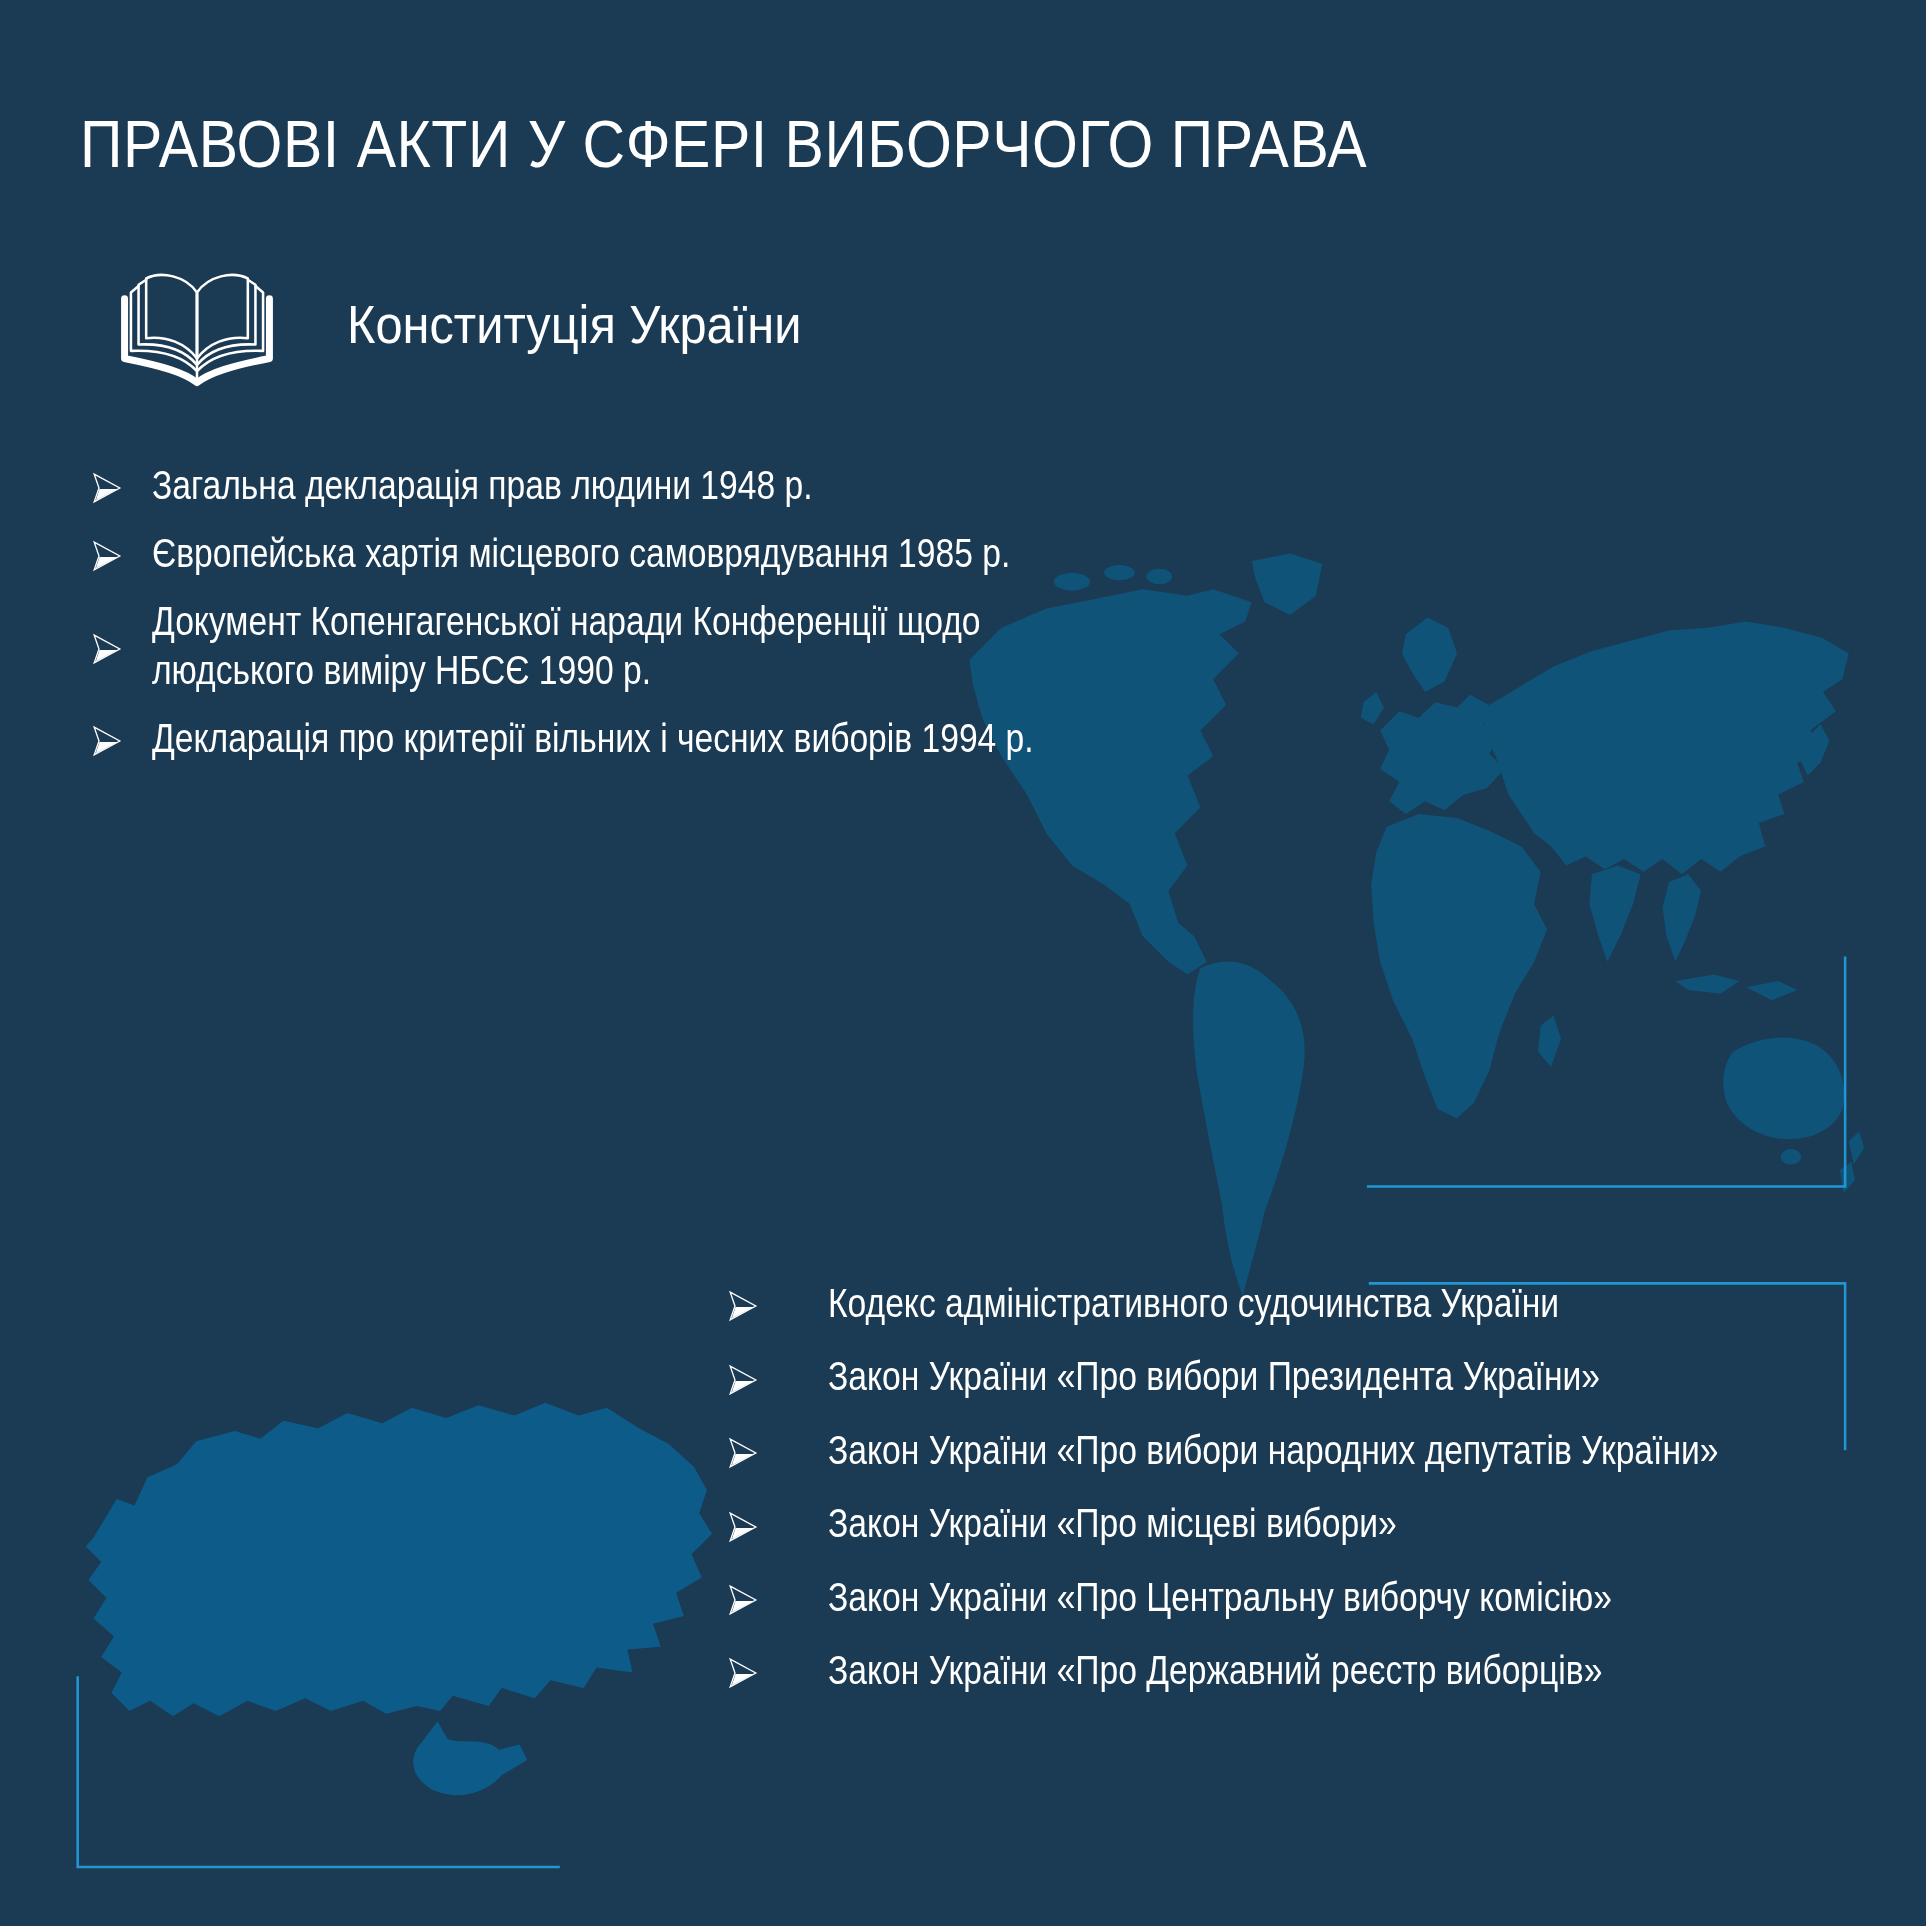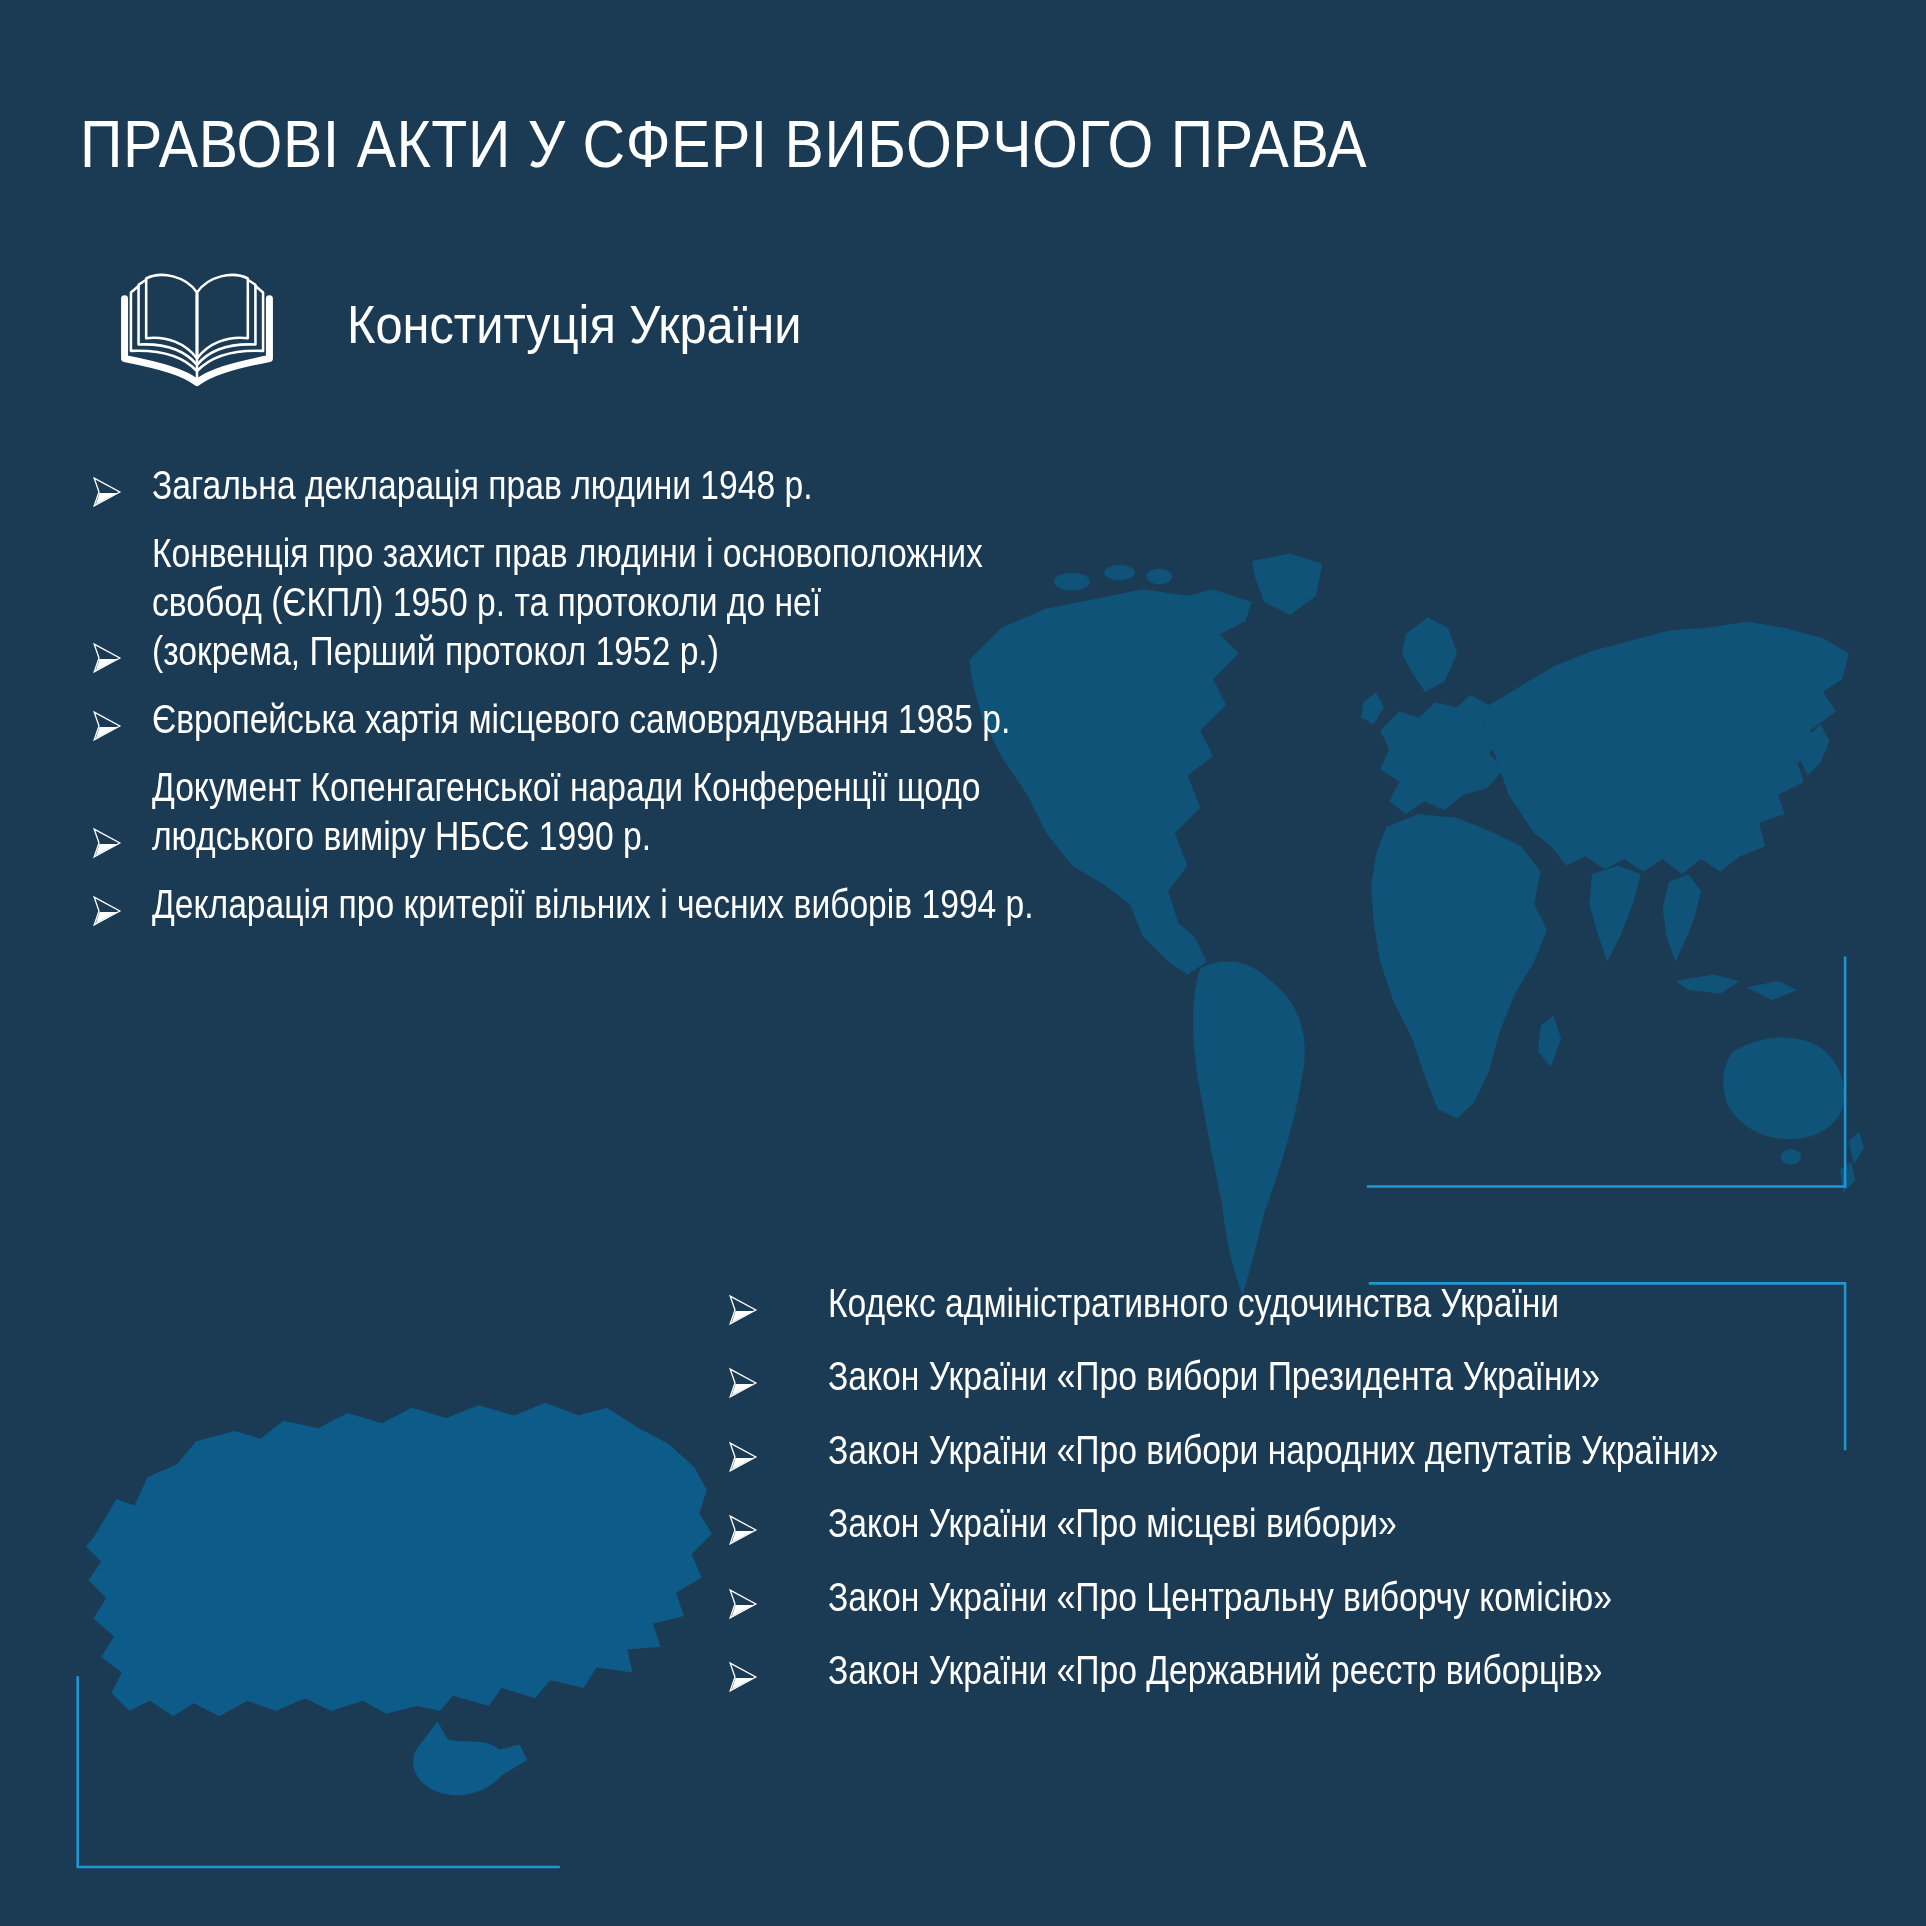--- a/index.html
+++ b/index.html
@@ -35,21 +35,21 @@
   .book-icon .ln{fill:none;stroke:#fff;stroke-width:4;stroke-linecap:round;stroke-linejoin:round;}
   .book-icon .thick{fill:none;stroke:#fff;stroke-width:11;stroke-linecap:round;stroke-linejoin:round;}
   .const-label{
     left:347px;top:297px;z-index:3;
     font-size:53px;line-height:56px;white-space:nowrap;
     transform:scaleX(0.92);transform-origin:left top;
   }
 
   
   .list{z-index:3;position:absolute;}
-  .list .item{display:flex;align-items:flex-end;}
+  .list .item{display:flex;align-items:center;}
   .list.left-list{left:91px;top:461px;}
   .list.left-list .item{margin-bottom:19px;}
   .list.right-list{left:727px;top:1279px;}
   .list.right-list .item{margin-bottom:24.4px;gap:40px;}
   .bullet{width:32px;height:36px;flex:0 0 32px;margin-top:5.8px;margin-right:29px;}
   .bullet .outline{fill:none;stroke:#fff;stroke-width:2.5;stroke-linejoin:miter;}
   .bullet .half{fill:#fff;}
   .lines{
     font-size:41px;line-height:49px;white-space:nowrap;
     transform:scaleX(0.82);transform-origin:left top;
@@ -117,31 +117,20 @@
     <div class="lines">
           <div class="line">Загальна декларація прав людини 1948 р.</div>
         </div>
   </div>
       <div class="item">
     <svg class="bullet" viewBox="0 0 60 64">
       <polygon class="outline" points="6,6 54,32 6,58 15,32"></polygon>
       <polygon class="half" points="16,34 50,34 9,55"></polygon>
     </svg>
     <div class="lines">
-          <div class="line">Конвенція про захист прав людини і основоположних</div>
-          <div class="line">свобод (ЄКПЛ) 1950 р. та протоколи до неї</div>
-          <div class="line">(зокрема, Перший протокол 1952 р.)</div>
-        </div>
-  </div>
-      <div class="item">
-    <svg class="bullet" viewBox="0 0 60 64">
-      <polygon class="outline" points="6,6 54,32 6,58 15,32"></polygon>
-      <polygon class="half" points="16,34 50,34 9,55"></polygon>
-    </svg>
-    <div class="lines">
           <div class="line">Європейська хартія місцевого самоврядування 1985 р.</div>
         </div>
   </div>
       <div class="item">
     <svg class="bullet" viewBox="0 0 60 64">
       <polygon class="outline" points="6,6 54,32 6,58 15,32"></polygon>
       <polygon class="half" points="16,34 50,34 9,55"></polygon>
     </svg>
     <div class="lines">
           <div class="line">Документ Копенгагенської наради Конференції щодо</div>

